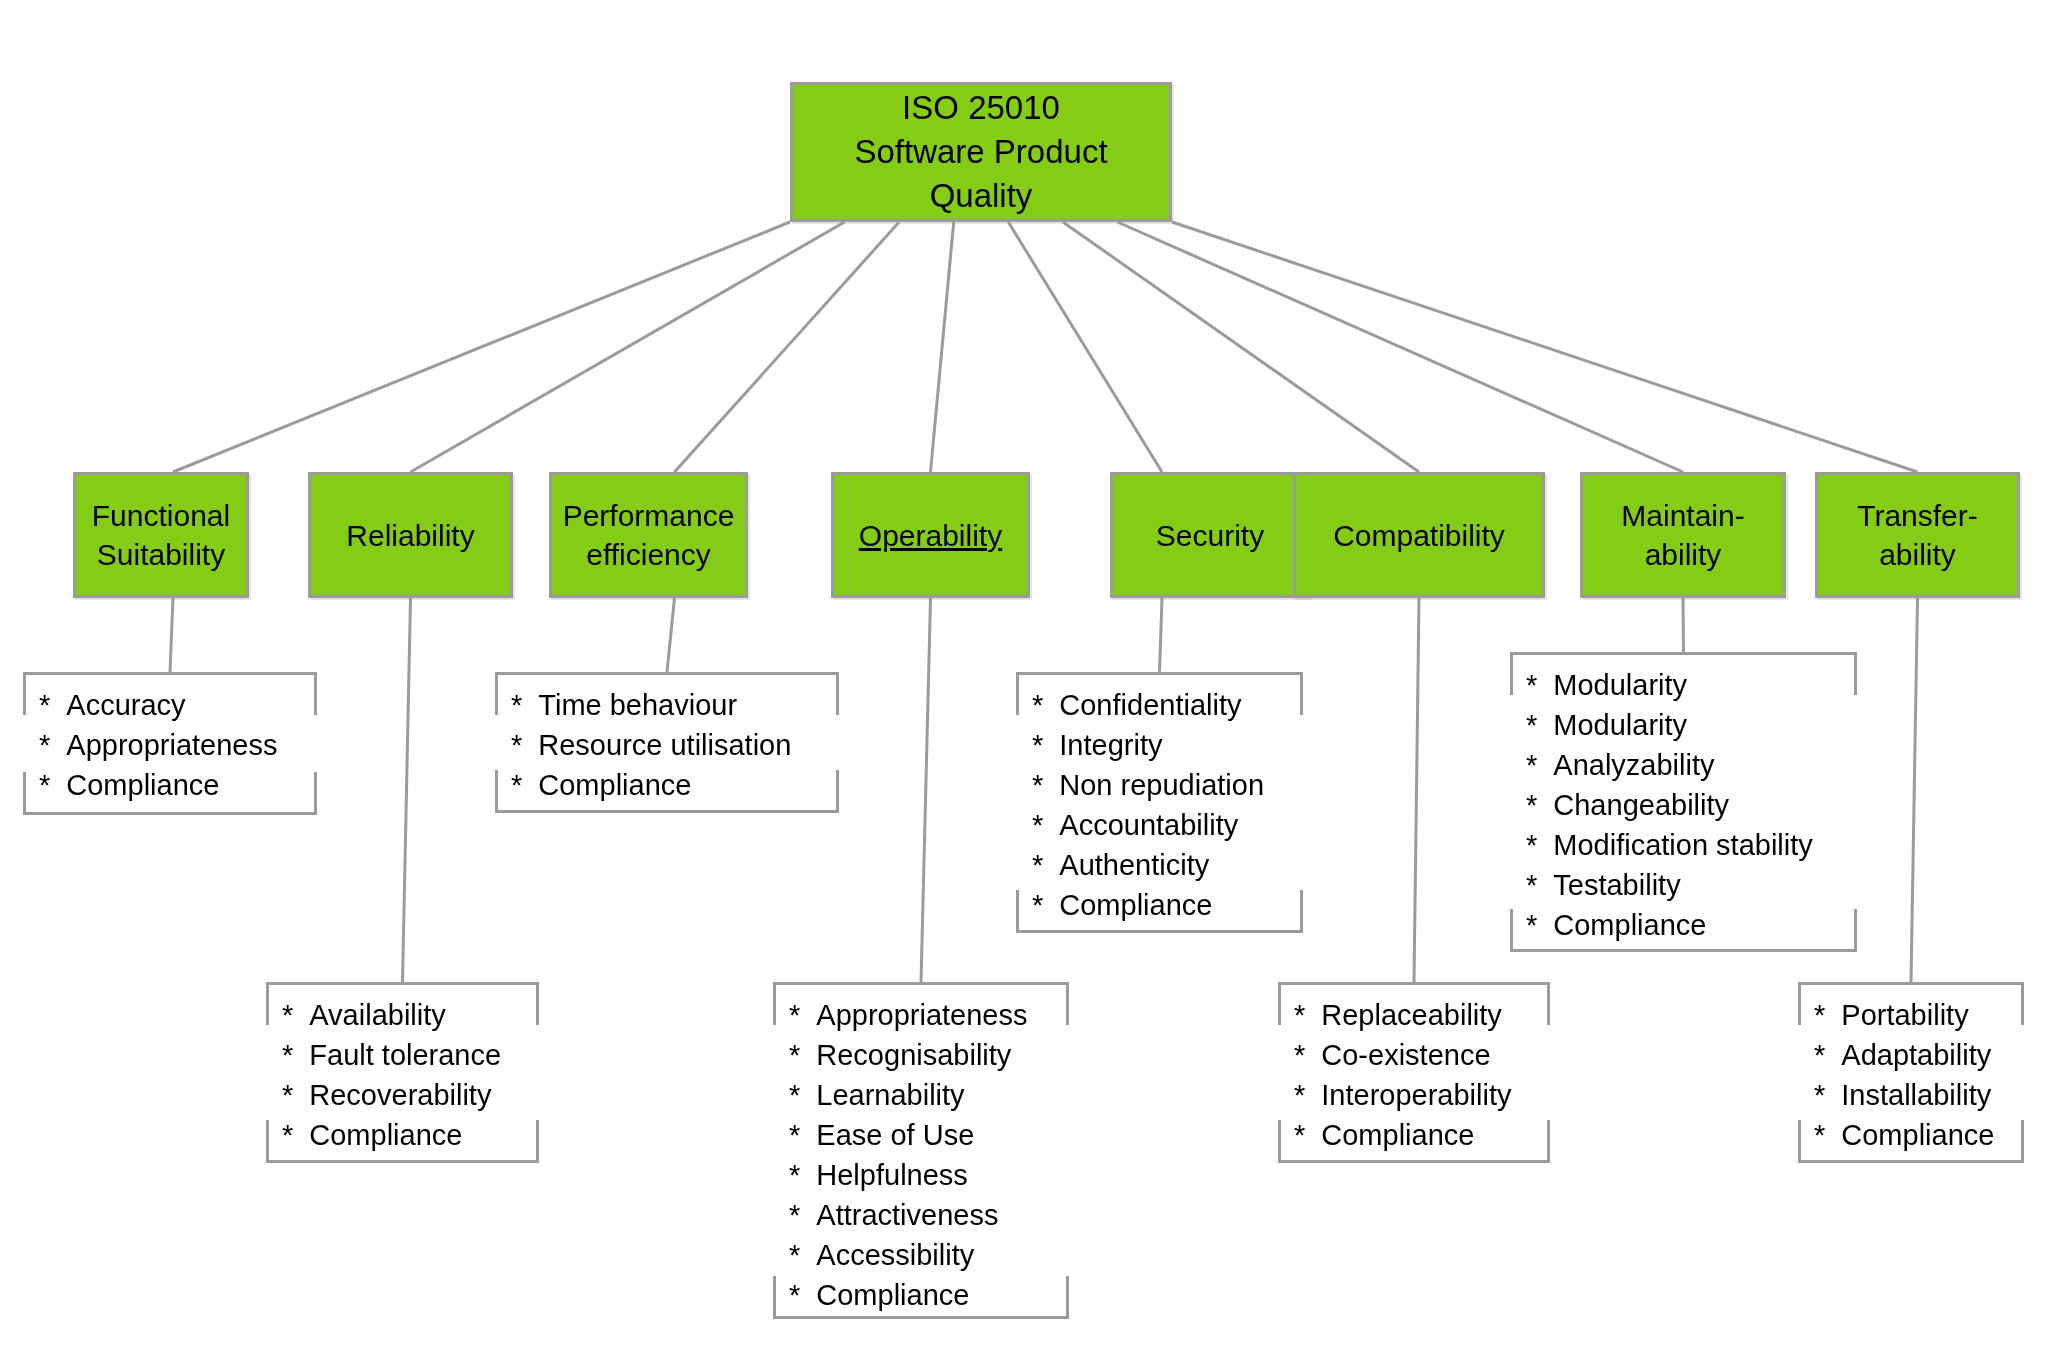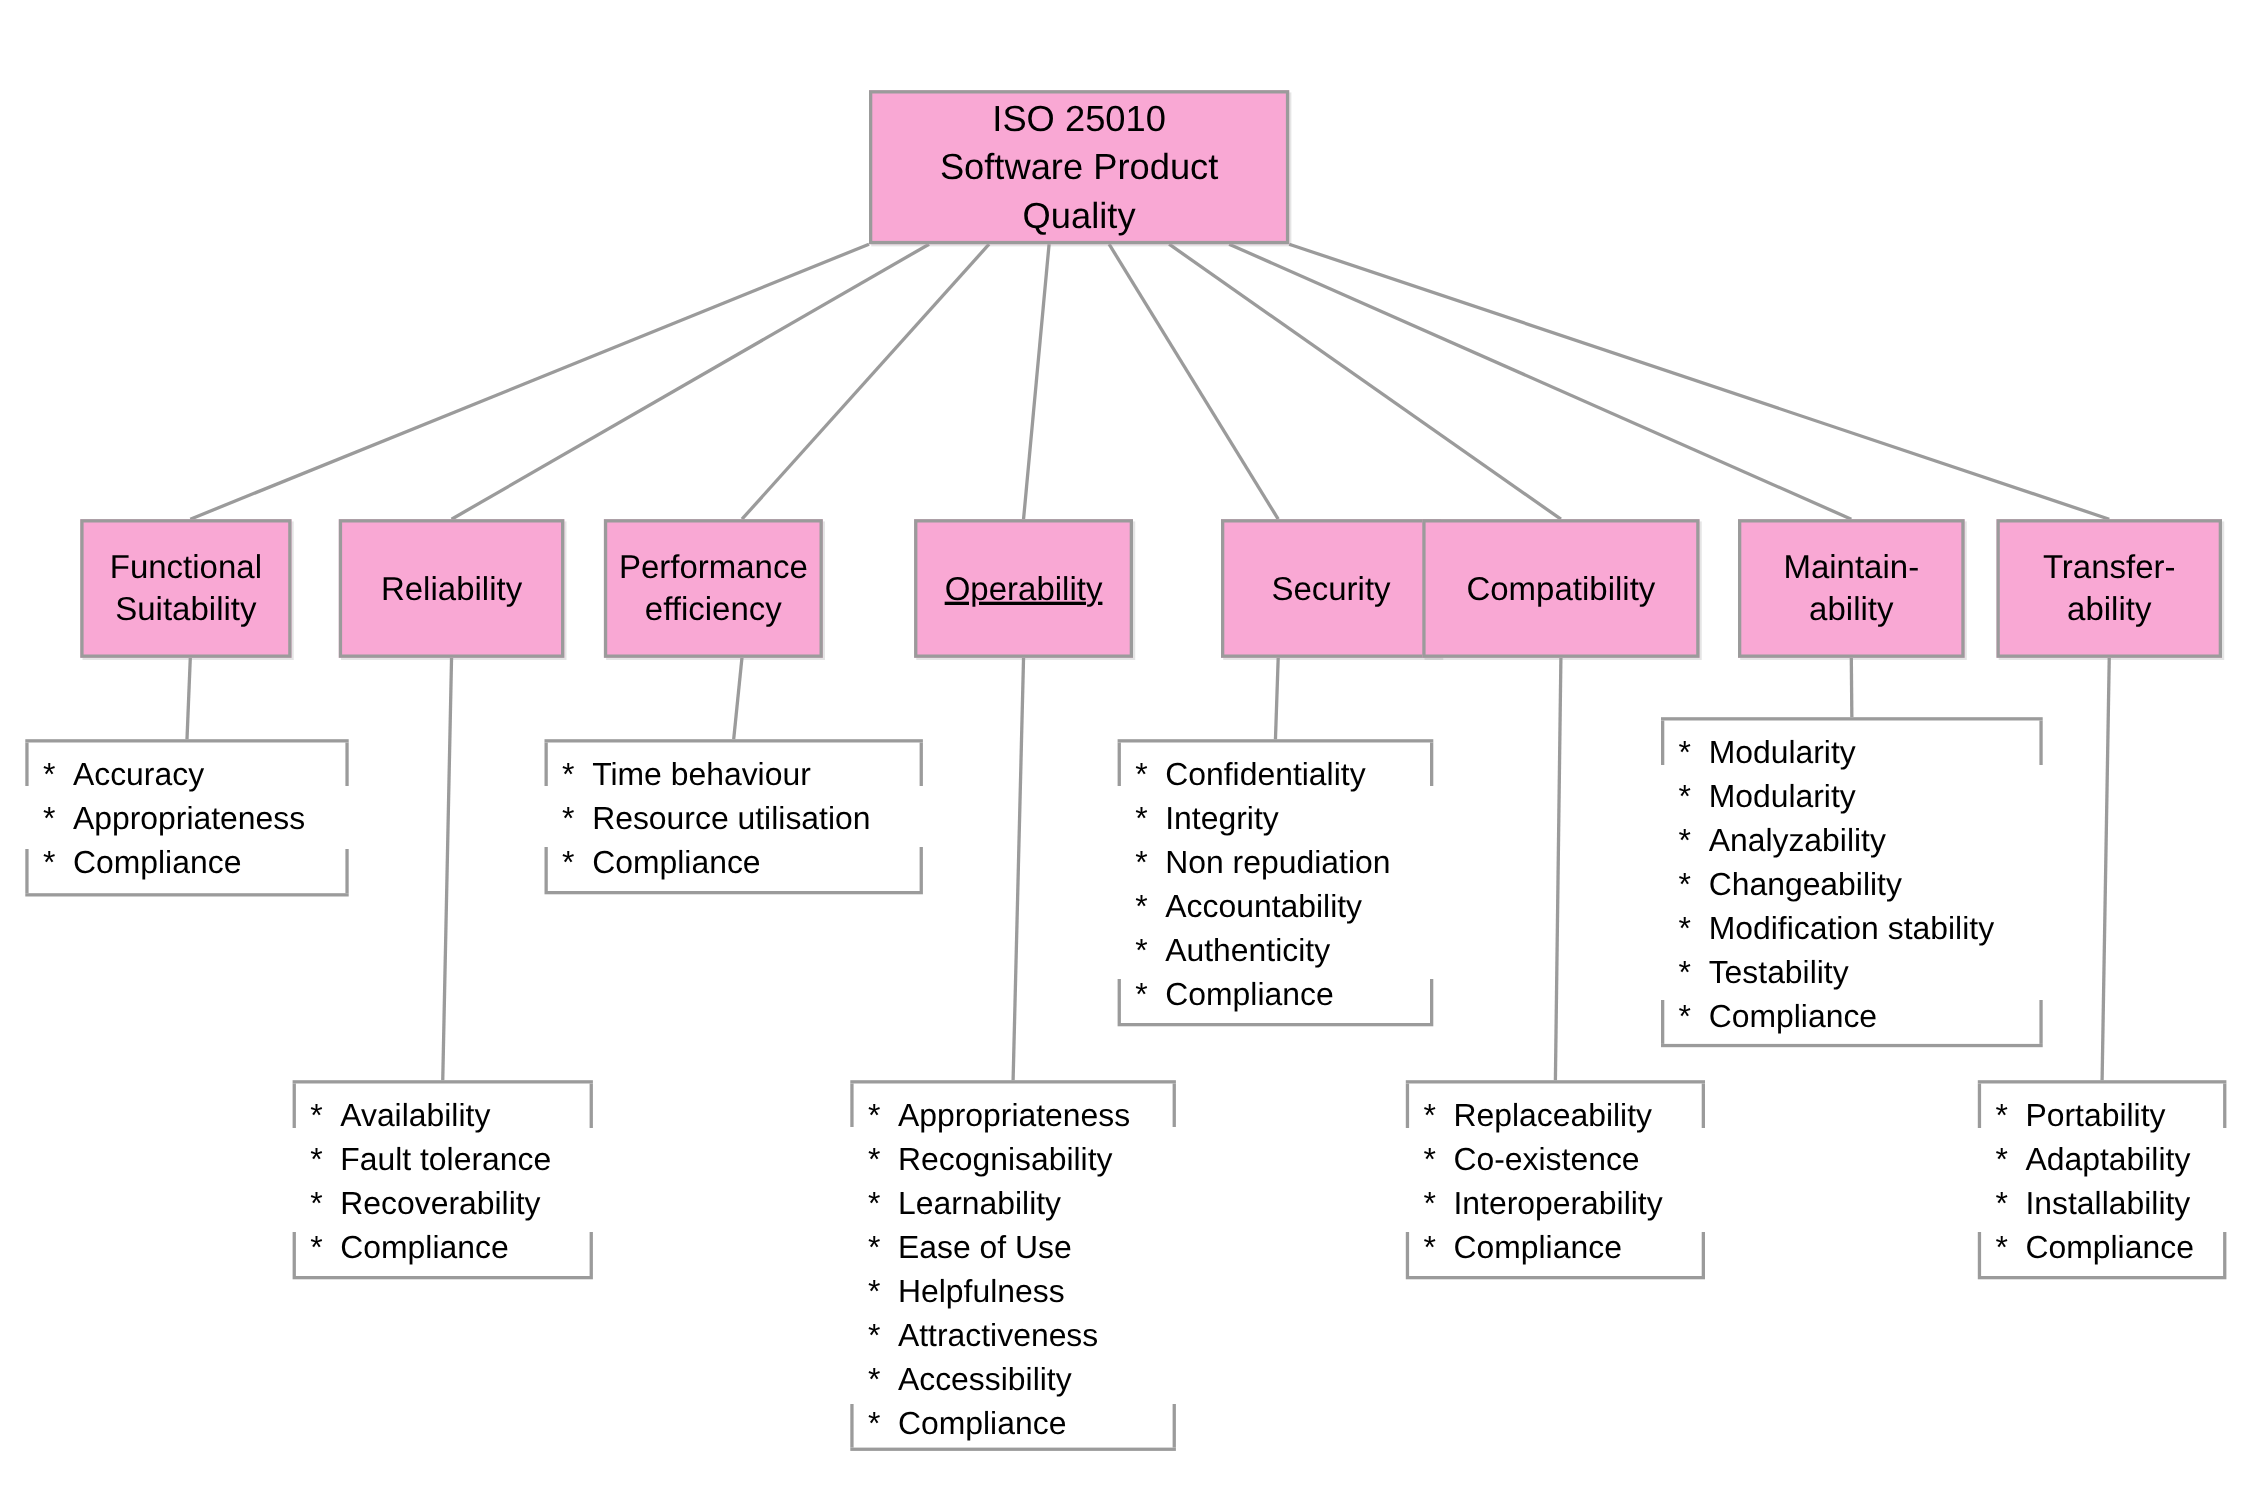--- a/index.html
+++ b/index.html
@@ -10,35 +10,35 @@
     background: var(--background, #ffffff);
     font-family: "Liberation Sans", sans-serif;
     color: var(--text, #000000);
     overflow: hidden;
   }
   #wires { position: absolute; left: 0; top: 0; z-index: 0; }
 
   .box {
     position: absolute;
     box-sizing: border-box;
-    background: #f9a8d4;
+    background: #84cc16;
     border: 3px solid var(--line, #9b9b9b);
     box-shadow: 2px 2px 0 rgba(150,150,150,0.25);
     display: flex;
     align-items: center;
     justify-content: center;
     text-align: center;
     z-index: 1;
   }
   .box span { white-space: pre-line; }
 
   .root-box { left: 790px; top: 82px; width: 382px; height: 140px; font-size: 33px; line-height: 44px; }
 
   .cat-box { top: 472px; height: 126px; font-size: 30px; line-height: 39px; }
-  #cat-0 { left: 73px;   width: 192px; }
+  #cat-0 { left: 73px;   width: 176px; }
   #cat-1 { left: 308px;  width: 205px; text-align: right; }
   #cat-2 { left: 549px;  width: 199px; }
   #cat-3 { left: 831px;  width: 199px; text-decoration: underline; }
   #cat-4 { left: 1062px; width: 200px; margin-left: 48px; }
   #cat-5 { left: 1293px; width: 252px; }
   #cat-6 { left: 1580px; width: 206px; }
   #cat-7 { left: 1815px; width: 205px; }
 
   .list-box {
     position: absolute;

